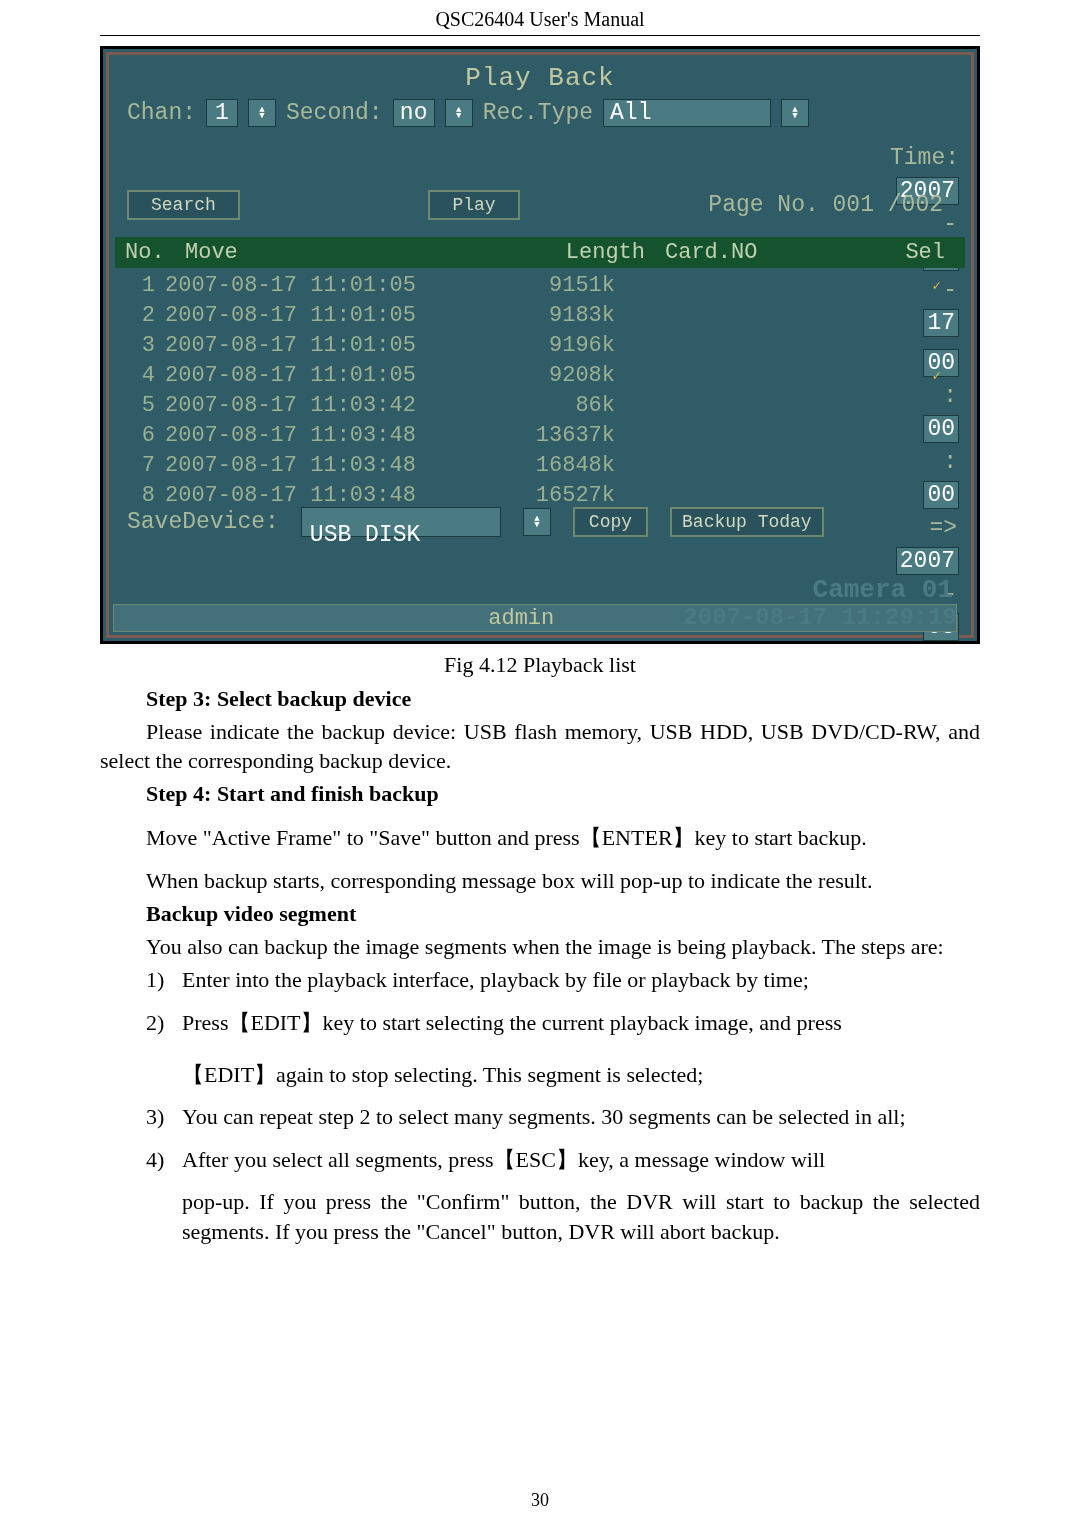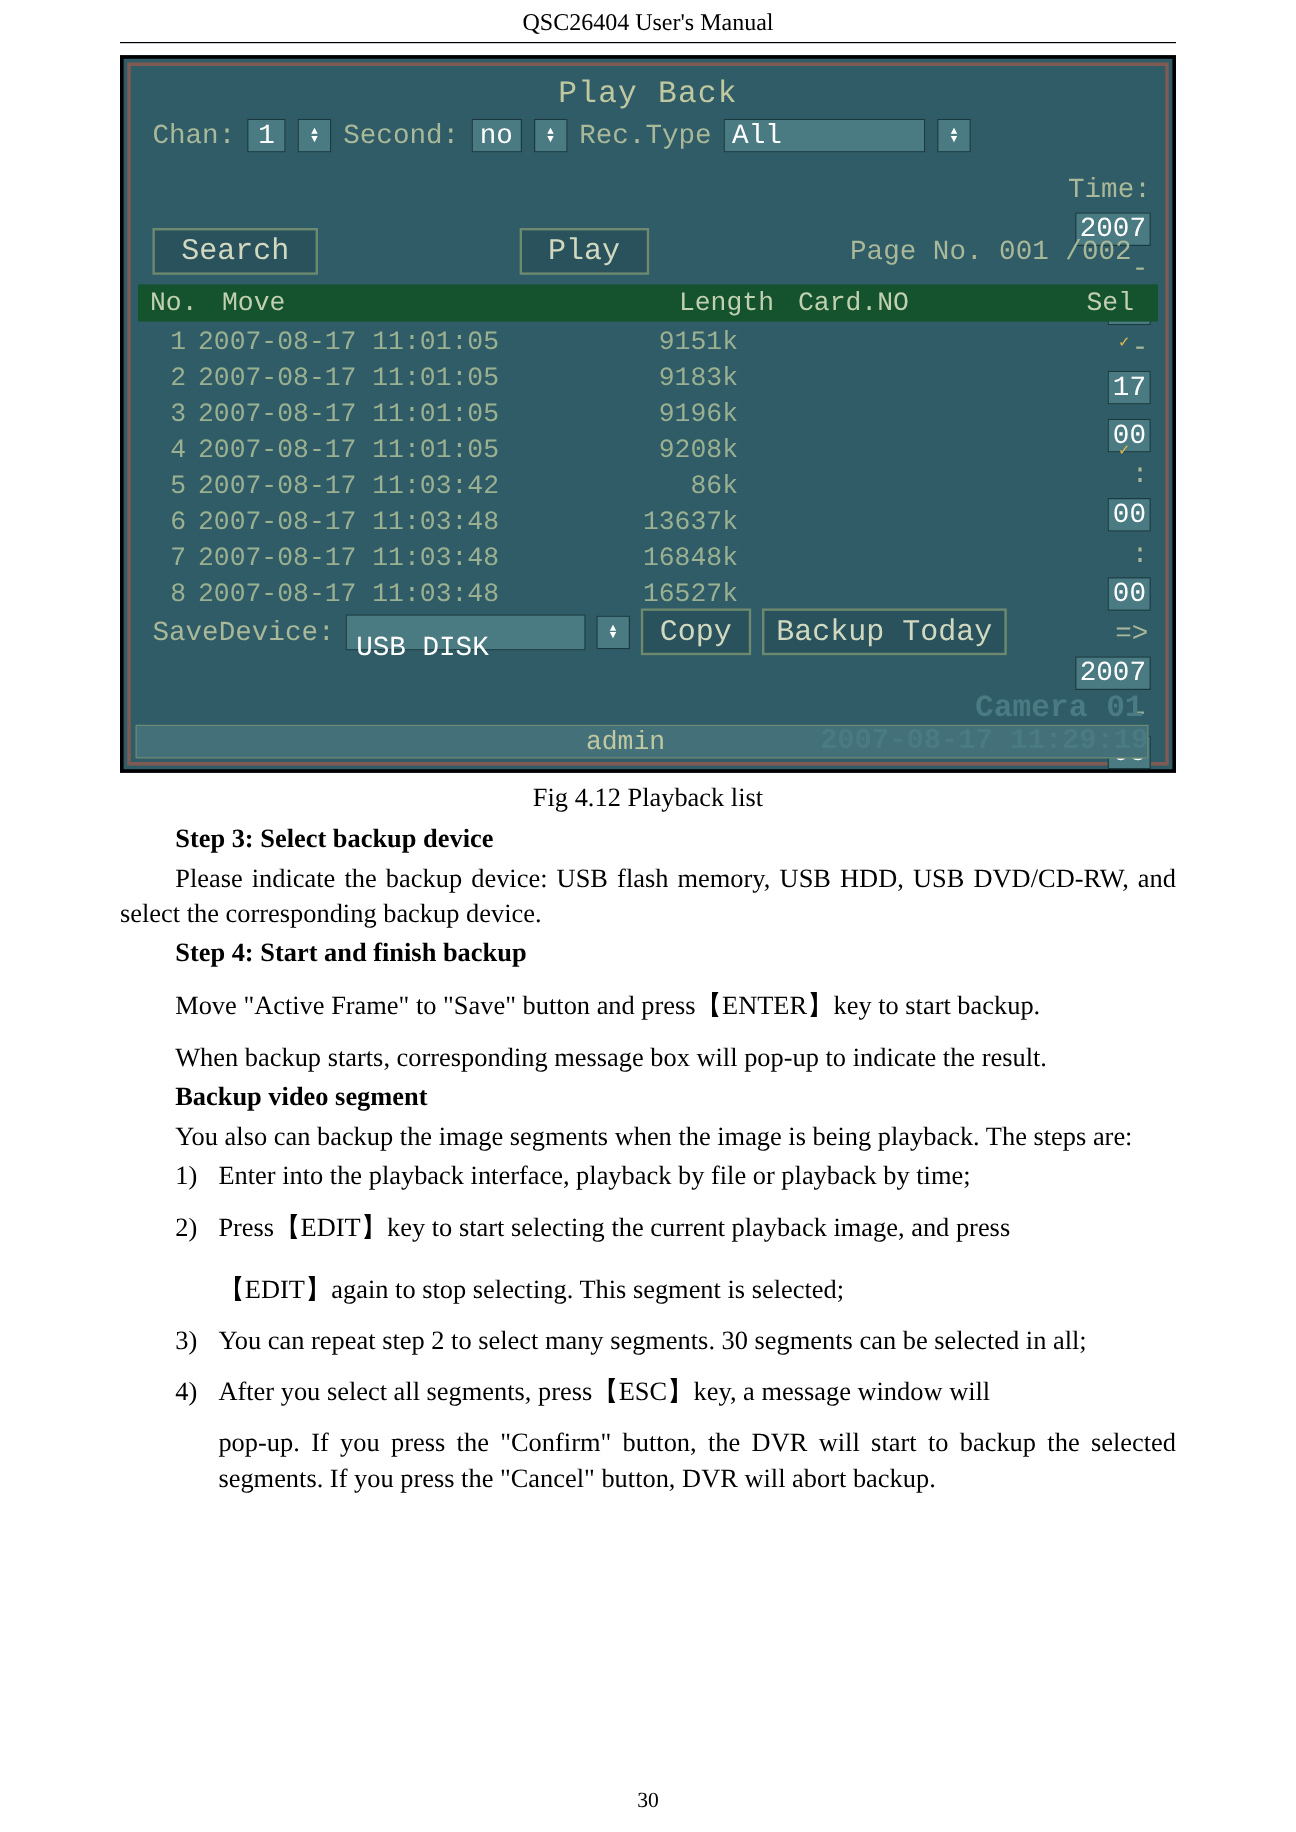--- a/index.html
+++ b/index.html
@@ -100,21 +100,21 @@
       top: 135px; left: 18px; right: 18px;
       display: flex;
       align-items: center;
       justify-content: space-between;
     }
     .btn {
       background: #2a525c;
       border: 2px solid #6d8a70;
       color: #d0d8c0;
       padding: 3px 22px;
-      font-size: 25px;
+      font-size: 18px;
       cursor: pointer;
     }
     .page-info { color: #a8b898; margin-right: 10px; }
     .list-header {
       position: absolute;
       top: 182px; left: 6px; right: 6px;
       background: #14532d;
       display: flex;
       padding: 3px 10px;
       color: #c0d0b0;
@@ -139,21 +139,21 @@
     .list-row .rno { width: 30px; text-align: right; margin-right: 10px; }
     .list-row .rtime { width: 320px; }
     .list-row .rlen { width: 130px; text-align: right; }
     .list-row .rcard { width: 190px; }
     .list-row .rsel { flex: 1; text-align: right; padding-right: 14px; color: #e0b74e; font-size: 14px; }
     .save-row {
       position: absolute;
       top: 452px; left: 18px; right: 12px;
       display: flex;
       align-items: center;
-      gap: 9px;
+      gap: 22px;
     }
     .combo {
       background: #4a7a82;
       border: 1px solid #1a3a40;
       color: #fff;
       padding: 14px 8px;
       min-width: 200px;
       height: 28px;
       text-align: left;
     }

